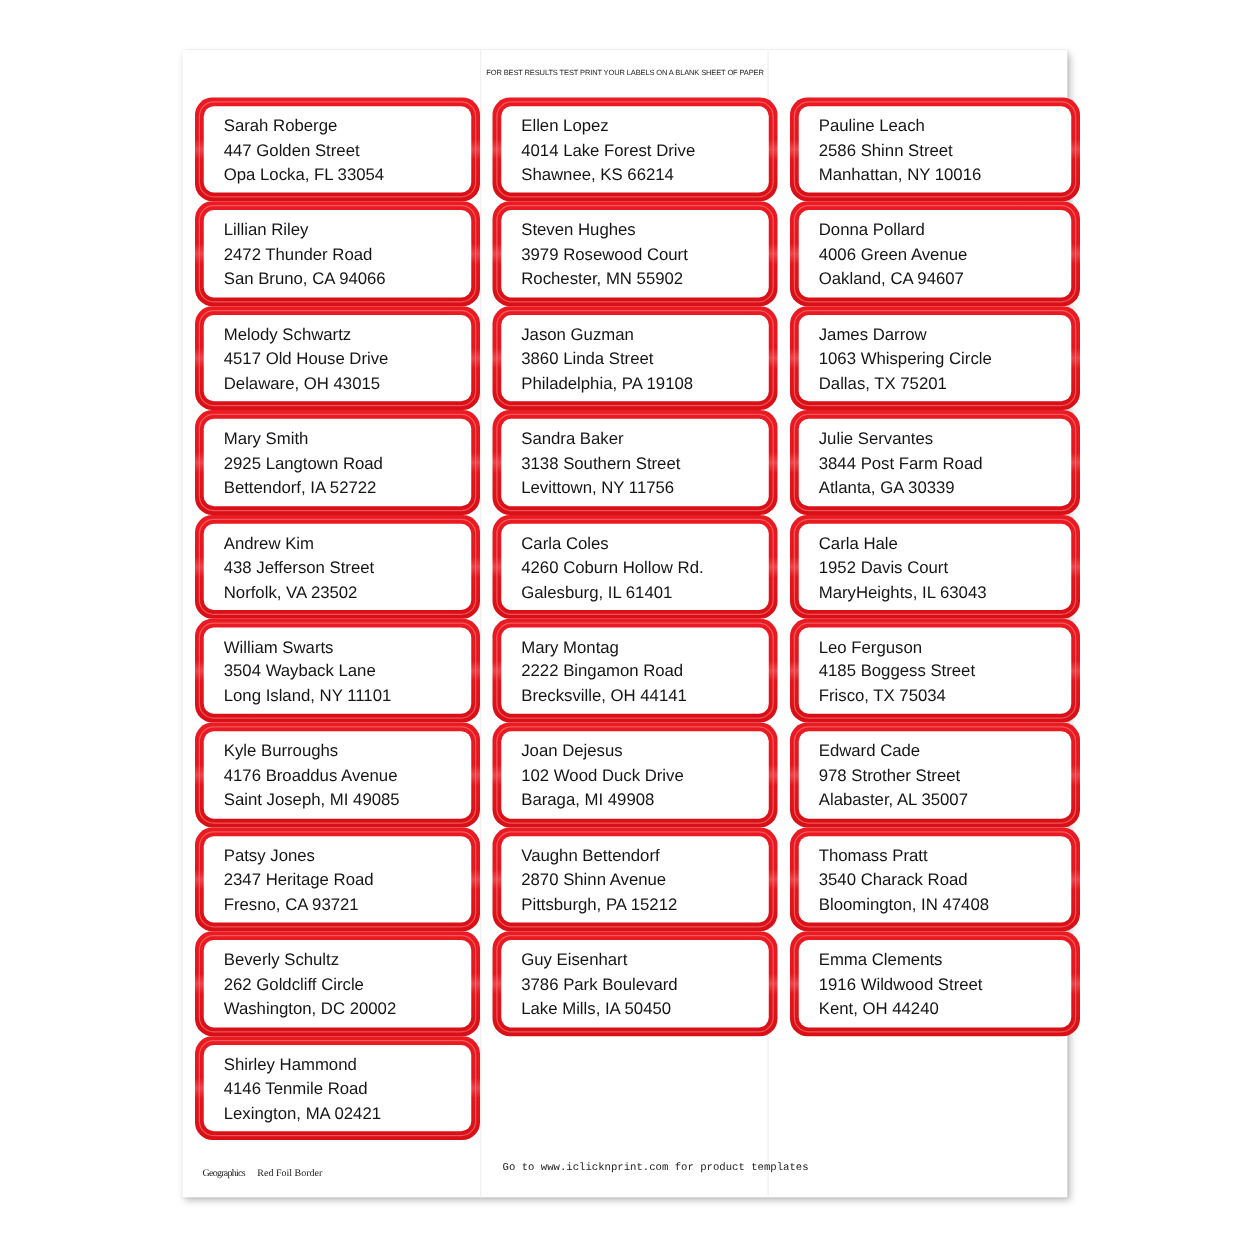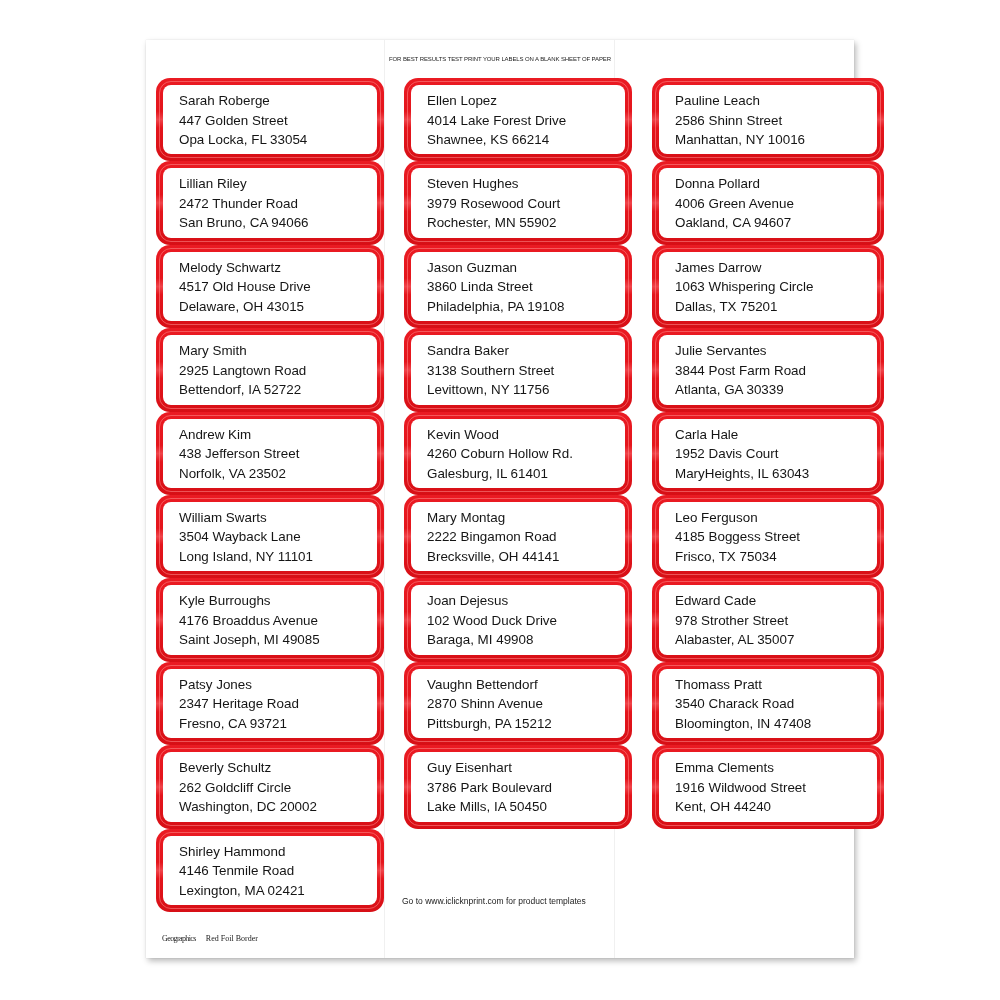--- a/index.html
+++ b/index.html
@@ -30,21 +30,21 @@
     color: #222;
     font-family: "Liberation Sans Narrow", "Liberation Sans", sans-serif;
   }
   .grid {
     position: absolute;
     left: 10px; top: 38px;
     width: 690px;
     display: grid;
     grid-template-columns: 228px 228px 232px;
     grid-auto-rows: 83.4px;
-    column-gap: 20px;
+    column-gap: 10px;
   }
   .label {
     position: relative;
     box-sizing: border-box;
     margin: 0;
     border-radius: 14px;
     background: linear-gradient(180deg, #ea1b23 0%, #e4151c 40%, #f0444a 50%, #e4151c 60%, #d70f16 100%);
     padding: 7px;
   }
   .label::after {
@@ -68,22 +68,22 @@
     white-space: nowrap;
   }
   .line { display: block; }
   .footer-left {
     position: absolute; left: 16px; top: 894px;
     font-size: 8px; color: #222;
     font-family: "Liberation Serif", serif;
   }
   .footer-left .brand { letter-spacing: -0.6px; margin-right: 8px; font-family: Liberation Serif, serif; }
   .footer-center {
-    position: absolute; left: 256px; top: 856px;
-    font-size: 8.5px; color: #222;
+    position: absolute; left: 256px; top: 889px;
+    font-size: 8.5px; color: #222; font-family: Liberation Mono, monospace;
   }
 </style>
 </head>
 <body>
 
 <div class="sheet">
   <div class="col-guide" style="left:238px"></div>
   <div class="col-guide" style="left:468px"></div>
 
   <div class="top-note">FOR BEST RESULTS TEST PRINT YOUR LABELS ON A BLANK SHEET OF PAPER</div>
@@ -175,21 +175,21 @@
       </div>
       <div class="label">
         <div class="label-inner">
           <span class="line">Andrew Kim</span>
           <span class="line">438 Jefferson Street</span>
           <span class="line">Norfolk, VA 23502</span>
         </div>
       </div>
       <div class="label">
         <div class="label-inner">
-          <span class="line">Kevin Wood</span>
+          <span class="line">Carla Coles</span>
           <span class="line">4260 Coburn Hollow Rd.</span>
           <span class="line">Galesburg, IL 61401</span>
         </div>
       </div>
       <div class="label">
         <div class="label-inner">
           <span class="line">Carla Hale</span>
           <span class="line">1952 Davis Court</span>
           <span class="line">MaryHeights, IL 63043</span>
         </div>

